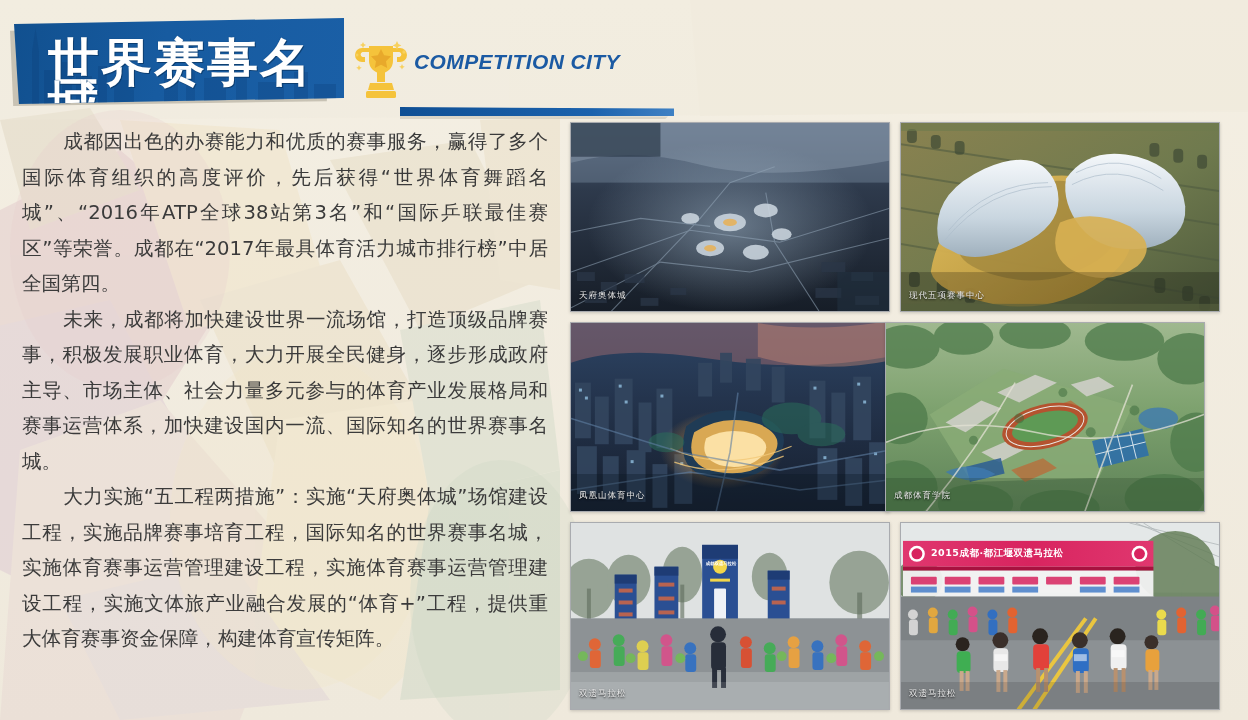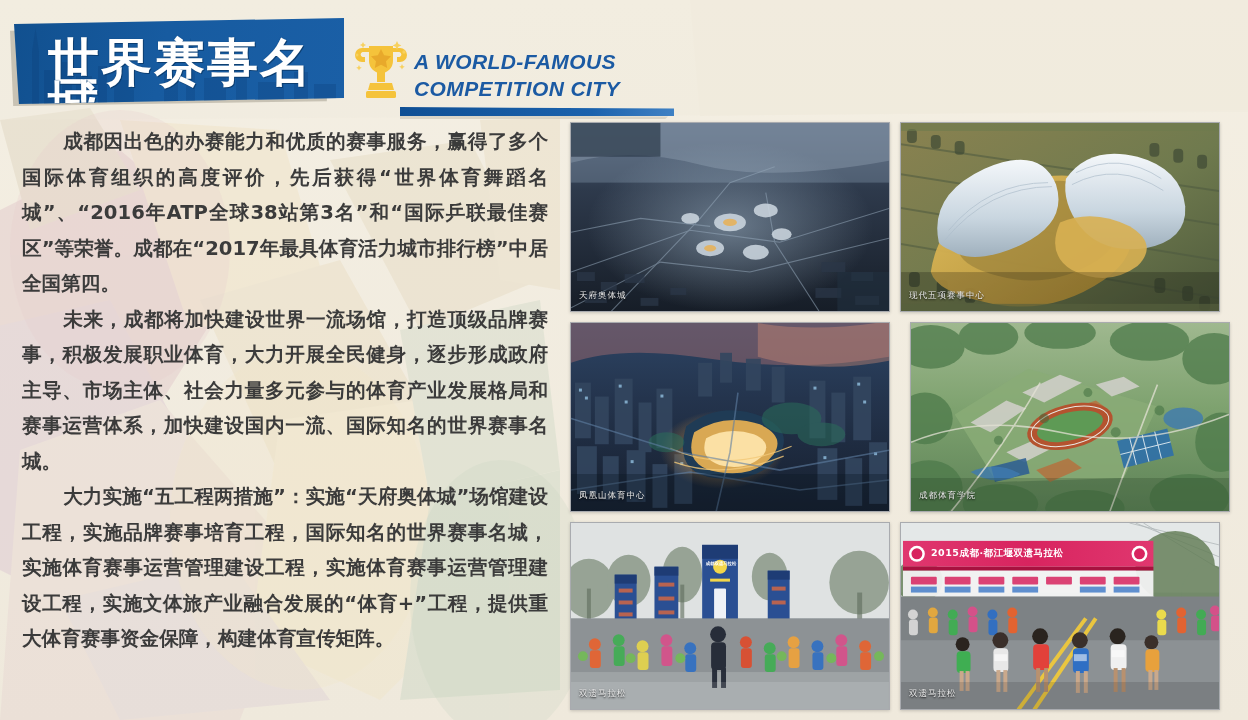--- a/index.html
+++ b/index.html
@@ -51,21 +51,21 @@
     background:#c9c4b6; opacity:.6;
     clip-path:polygon(0% 0%, 100% 40%, 99% 100%, 0% 100%);
   }
 
   
   #article{
     position:absolute; left:22px; top:124px; width:526px; z-index:4;
     font-family:"DejaVu Sans","Liberation Sans",sans-serif;
     font-size:19.6px; line-height:35.5px; color:#3b3b3b;
     text-align:justify; text-justify:inter-ideograph;
-    font-weight:bold;
+    font-weight:normal;
   }
   #article p{ text-indent:2.1em; margin:0; }
 
   
   #gallery{ position:absolute; left:570px; top:122px; width:660px; height:588px; z-index:4; }
   .photo{
     position:absolute; overflow:hidden;
     border:1px solid rgba(255,255,255,.6);
     box-shadow:0 1px 3px rgba(0,0,0,.18);
     background:#2a2f38;
@@ -74,21 +74,21 @@
   .caption{
     position:absolute; left:8px; bottom:9px;
     font-size:8.5px; color:#e9e9e9; letter-spacing:1px;
     text-shadow:0 1px 2px rgba(0,0,0,.9);
     font-family:"DejaVu Sans","Liberation Sans",sans-serif;
     z-index:9;
   }
   #p0{ left:0;   top:0;   width:320px; height:190px; }
   #p1{ left:330px; top:0;   width:320px; height:190px; }
   #p2{ left:0;   top:200px; width:320px; height:190px; }
-  #p3{ left:340px; top:200px; width:320px; height:190px;text-align:center; }
+  #p3{ left:315px; top:200px; width:320px; height:190px;text-align:center; }
   #p4{ left:0;   top:400px; width:320px; height:188px; }
   #p5{ left:330px; top:400px; width:320px; height:188px; }
 
   .banner-text{
     position:absolute; z-index:8; color:#fff; font-weight:bold;
     white-space:nowrap; font-family:"DejaVu Sans","Liberation Sans",sans-serif;
   }
 </style>
 </head>
 <body>
@@ -168,21 +168,20 @@
       <path d="M45,3 l1.4,3 3,1.4 -3,1.4 -1.4,3 -1.4,-3 -3,-1.4 3,-1.4 Z"></path>
       <path d="M11,4 l1,2.1 2.1,1 -2.1,1 -1,2.1 -1,-2.1 -2.1,-1 2.1,-1 Z"></path>
       <path d="M50,26 l.9,1.9 1.9,.9 -1.9,.9 -.9,1.9 -.9,-1.9 -1.9,-.9 1.9,-.9 Z"></path>
       <path d="M7,27 l.9,1.9 1.9,.9 -1.9,.9 -.9,1.9 -.9,-1.9 -1.9,-.9 1.9,-.9 Z"></path>
       <circle cx="52" cy="14" r="1.7"></circle>
       <circle cx="5" cy="17" r="1.5"></circle>
     </g>
   </svg>
 
   <div id="title-en">
-    <div>A WORLD-FAMOUS</div>
     <div>COMPETITION CITY</div>
   </div>
   <div id="header-rule-shadow"></div>
   <div id="header-rule"></div>
 </div>
 
 <div id="article">
   <p>成都因出色的办赛能力和优质的赛事服务，赢得了多个国际体育组织的高度评价，先后获得“世界体育舞蹈名城”、“2016年ATP全球38站第3名”和“国际乒联最佳赛区”等荣誉。成都在“2017年最具体育活力城市排行榜”中居全国第四。</p>
   <p>未来，成都将加快建设世界一流场馆，打造顶级品牌赛事，积极发展职业体育，大力开展全民健身，逐步形成政府主导、市场主体、社会力量多元参与的体育产业发展格局和赛事运营体系，加快建设国内一流、国际知名的世界赛事名城。</p>
   <p>大力实施“五工程两措施”：实施“天府奥体城”场馆建设工程，实施品牌赛事培育工程，国际知名的世界赛事名城，实施体育赛事运营管理建设工程，实施体育赛事运营管理建设工程，实施文体旅产业融合发展的“体育+”工程，提供重大体育赛事资金保障，构建体育宣传矩阵。</p>

